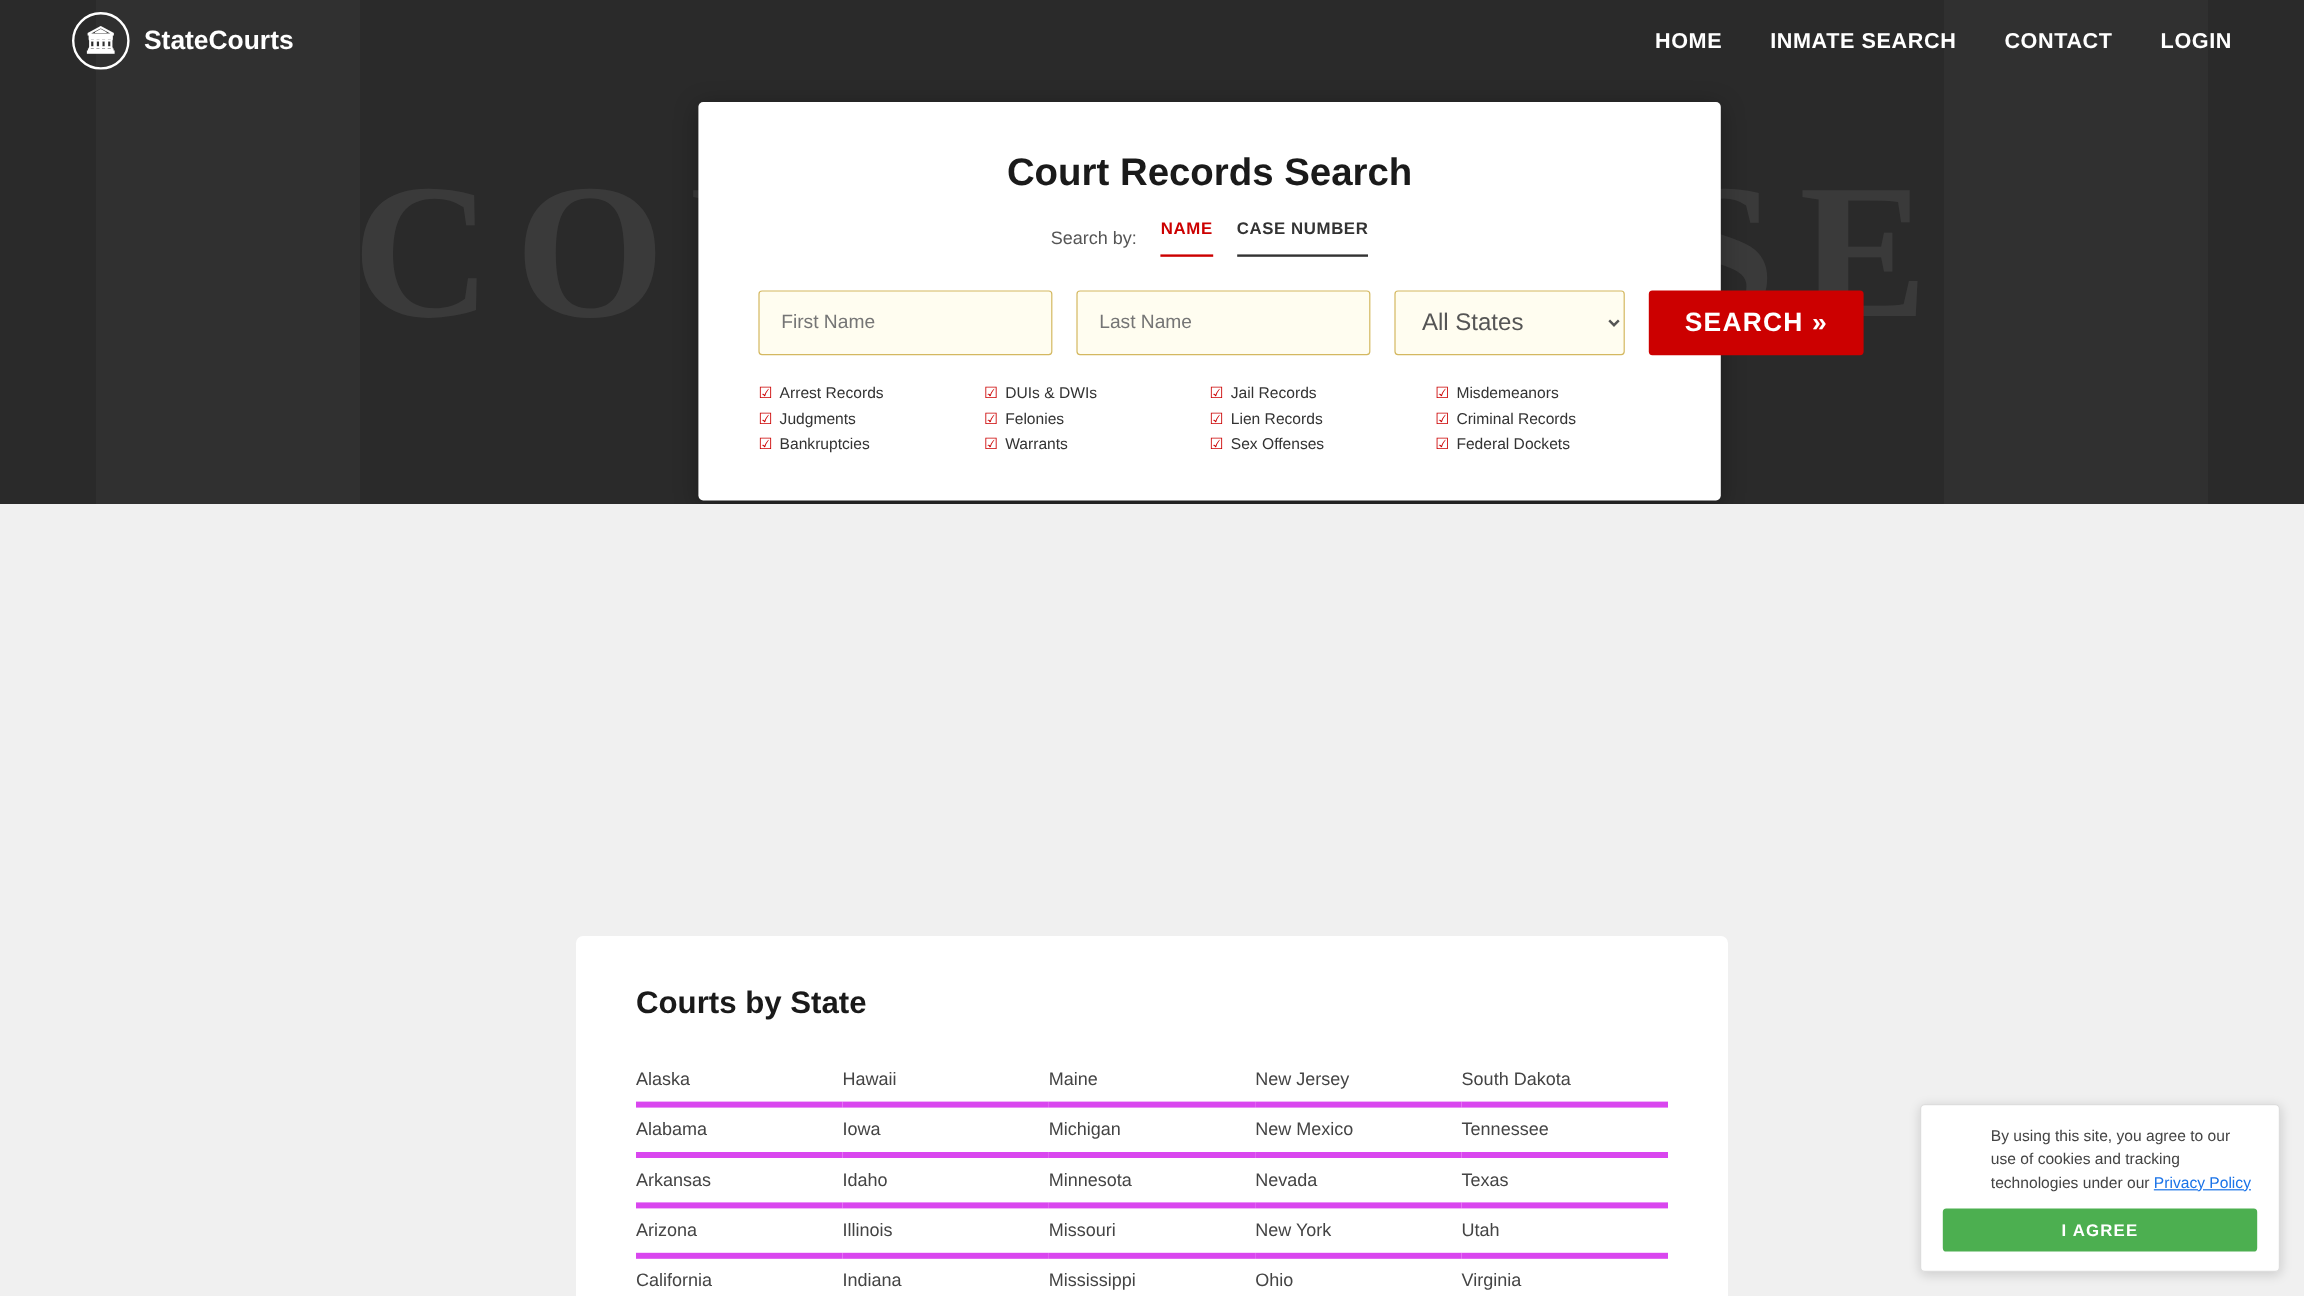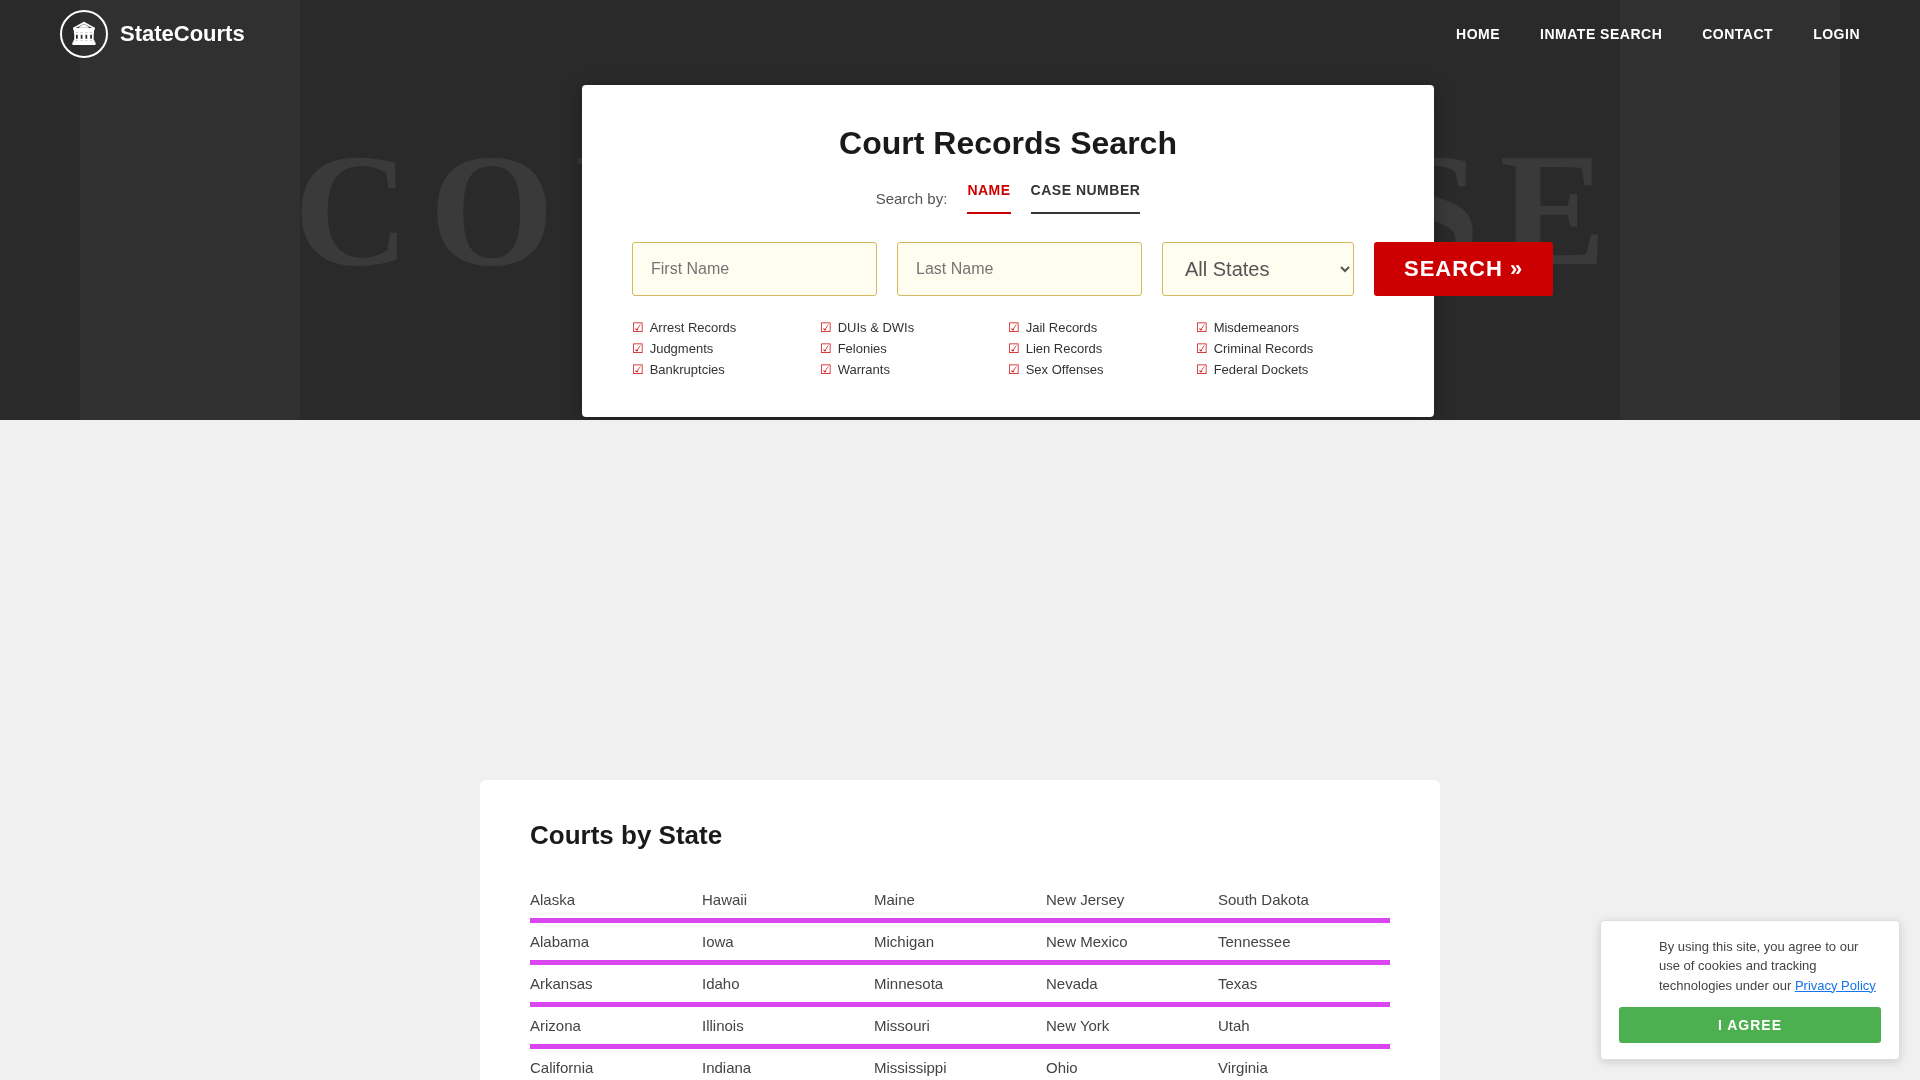--- a/index.html
+++ b/index.html
@@ -35,21 +35,21 @@
       justify-content: center;
       font-size: 22px;
     }
     .nav-links {
       display: flex;
       gap: 40px;
     }
     .nav-link {
       color: white;
       text-decoration: none;
-      font-size: 14px;
+      font-size: 18px;
       font-weight: bold;
       letter-spacing: 0.5px;
     }
 
     
     .hero {
       position: relative;
       height: 420px;
       background: #2a2a2a;
       display: flex;

